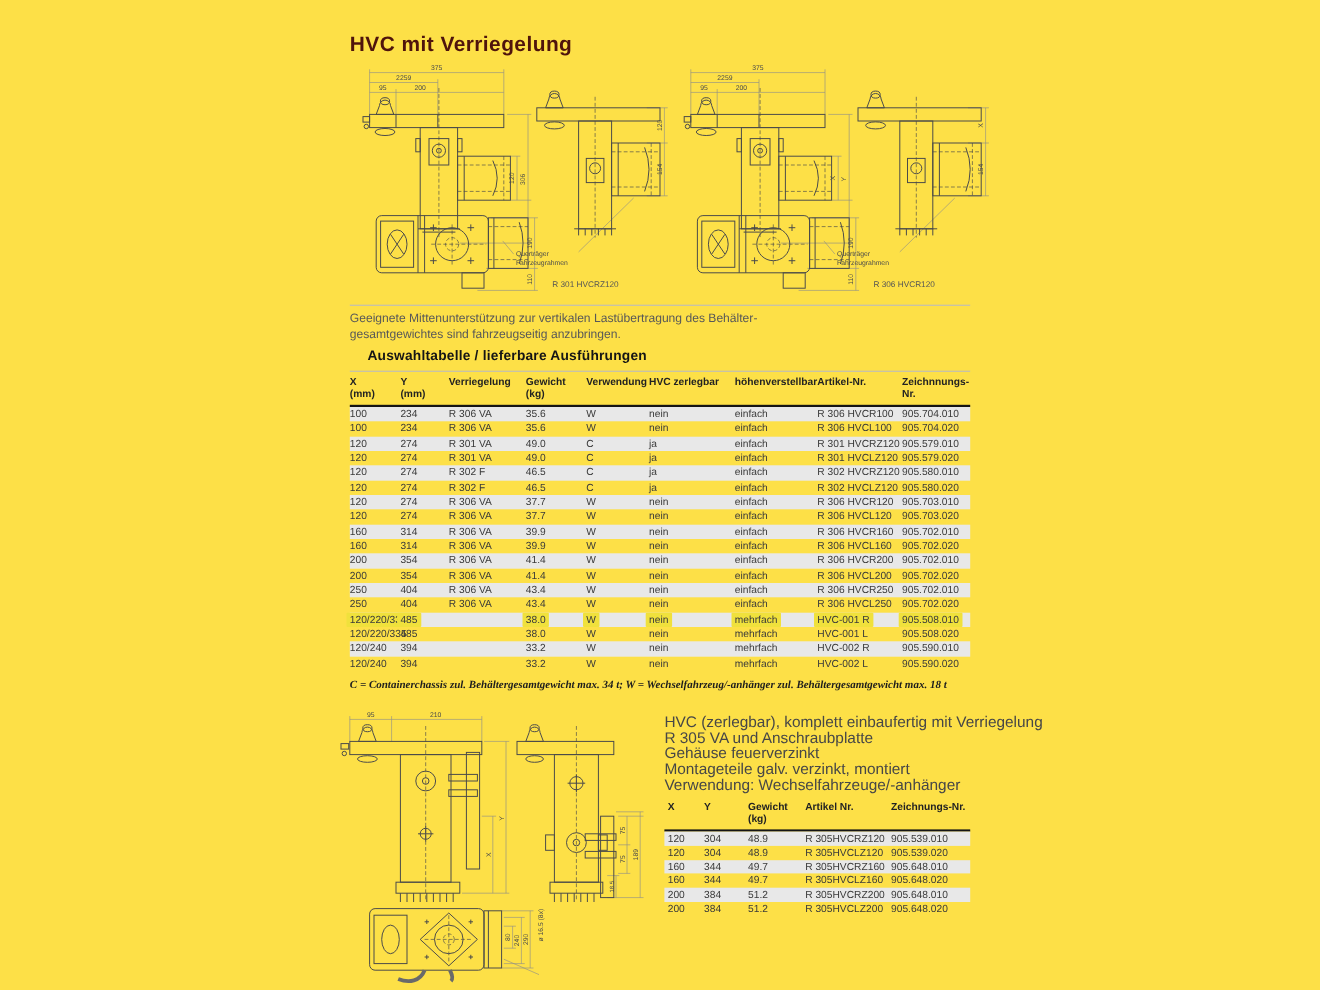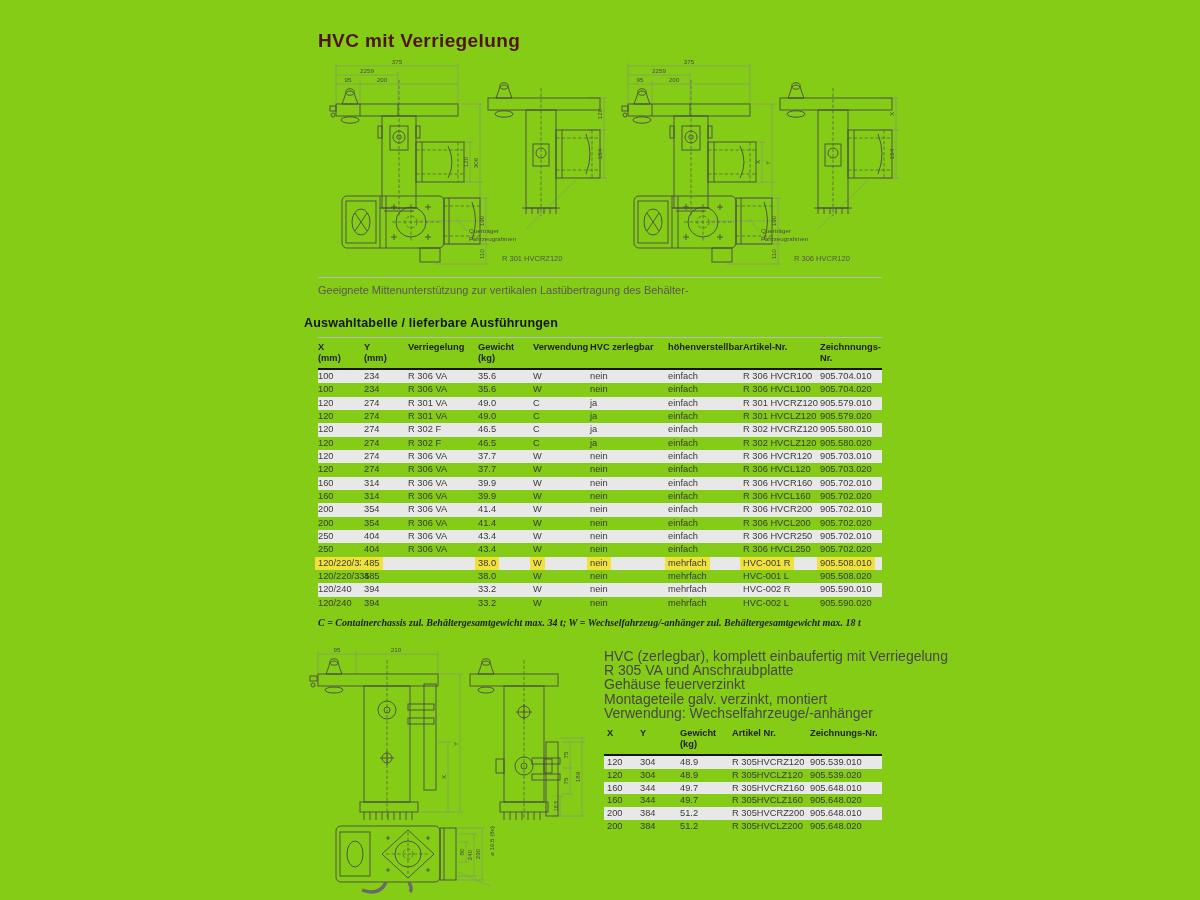--- a/index.html
+++ b/index.html
@@ -1,35 +1,35 @@
 <!DOCTYPE html>
 <html style="--title_color: #4f140c; --stripe: #e8e8e8; --highlight: #f0e13c;"><head>
 <meta charset="utf-8">
 <style>
   * { margin:0; padding:0; box-sizing:border-box; }
   html,body { background:#fff; }
   body { width:1200px; height:900px; font-family:"Liberation Sans","DejaVu Sans",sans-serif; }
-  .page { position:relative; width:1200px; height:900px; background:#84cc16; overflow:hidden; }
+  .page { position:relative; width:1200px; height:900px; background:#fde047; overflow:hidden; }
   .abs { position:absolute; }
 
   .title { left:318px; top:30px; font-size:19px; font-weight:bold; letter-spacing:.4px;
            color:var(--title_color,#4f140c); }
 
   svg.draw { position:absolute; overflow:visible; }
   svg text { font-family:"Liberation Sans","DejaVu Sans",sans-serif; font-size:6.2px; fill:#4a4a4a; }
   svg text.cap { font-size:7.5px; fill:#555; }
   svg text.small { font-size:5.5px; }
   .ol  { fill:none; stroke:#4a4a4a; stroke-width:.9; }
   .dl  { fill:none; stroke:#8a8a8a; stroke-width:.55; }
   .dsh { fill:none; stroke:#4a4a4a; stroke-width:.6; stroke-dasharray:3.5 2; }
   .leg { fill:none; stroke:#6a6a6a; stroke-width:3.5; }
 
   .rule1 { left:318px; top:277px; width:564px; border-top:1px solid #bcbcbc; }
   .intro { left:318px; top:283px; font-size:11px; line-height:14px; color:#585858; }
-  .section-title { left:304px; top:316px; font-size:12.5px; font-weight:bold; color:#151515; letter-spacing:.2px; }
+  .section-title { left:334px; top:316px; font-size:12.5px; font-weight:bold; color:#151515; letter-spacing:.2px; }
 
   .main-table { left:318px; top:337px; width:564px; font-size:9.3px; color:#3a3a3a; }
   .mt-head { display:flex; border-top:1px solid #bcbcbc; border-bottom:2px solid #141414;
              padding:4px 0 4px; font-weight:bold; color:#222; }
   .mt-head span { display:block; line-height:11px; }
   .c0{width:46px} .c1{width:44px} .c2{width:70px} .c3{width:55px} .c4{width:57px}
   .c5{width:78px} .c6{width:75px} .c7{width:77px} .c8{width:62px}
   .t-row { display:flex; height:13.33px; line-height:13.4px; }
   #main-rows div.t-row:nth-of-type(odd) { background:var(--stripe,#e8e8e8); }
   .cv { display:inline-block; white-space:nowrap; }
@@ -262,20 +262,21 @@
     <text x="153.5" y="196" transform="rotate(-90 153.5 196)" text-anchor="middle">110</text>
     <text x="139" y="175">Querträger</text>
     <text x="139" y="183">Fahrzeugrahmen</text>
     <text x="172" y="203" class="cap">R 306 HVCR120</text>
   </svg>
 
   <div class="abs rule1"></div>
 
   <div class="abs intro">
     <div>Geeignete Mittenunterstützung zur vertikalen Lastübertragung des Behälter-</div>
+    <div>gesamtgewichtes sind fahrzeugseitig anzubringen.</div>
   </div>
 
   <div class="abs section-title">Auswahltabelle / lieferbare Ausführungen</div>
 
   <div class="abs main-table" id="main-table">
     <div class="mt-head">
       <div class="c0">
           <span>X</span>
           <span>(mm)</span>
         </div>

